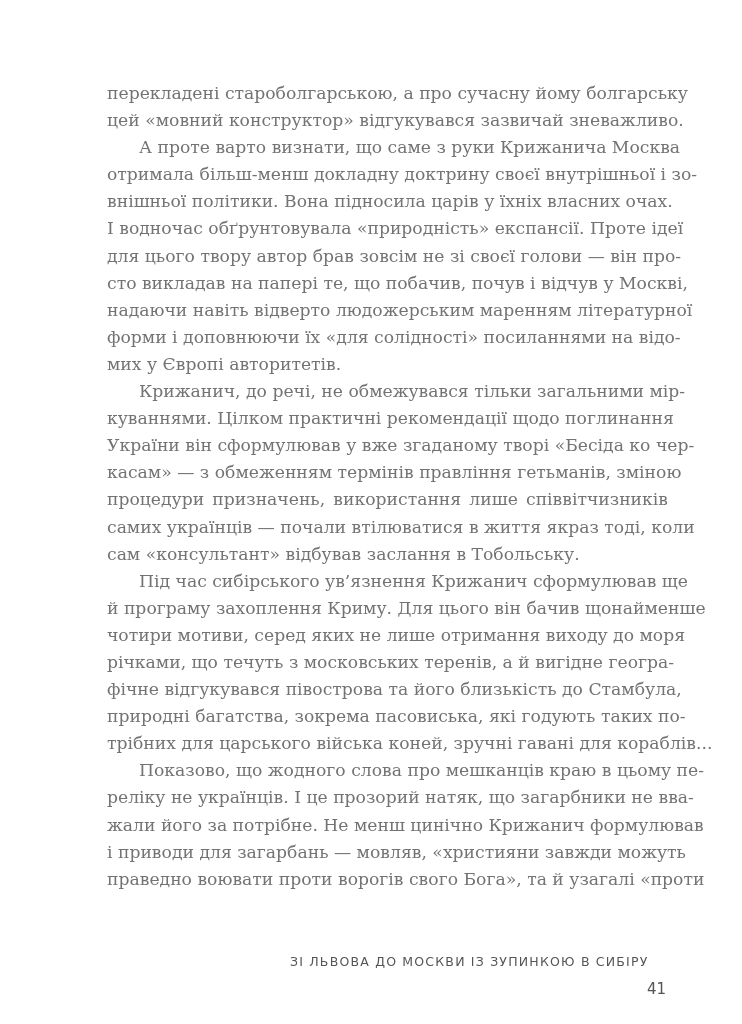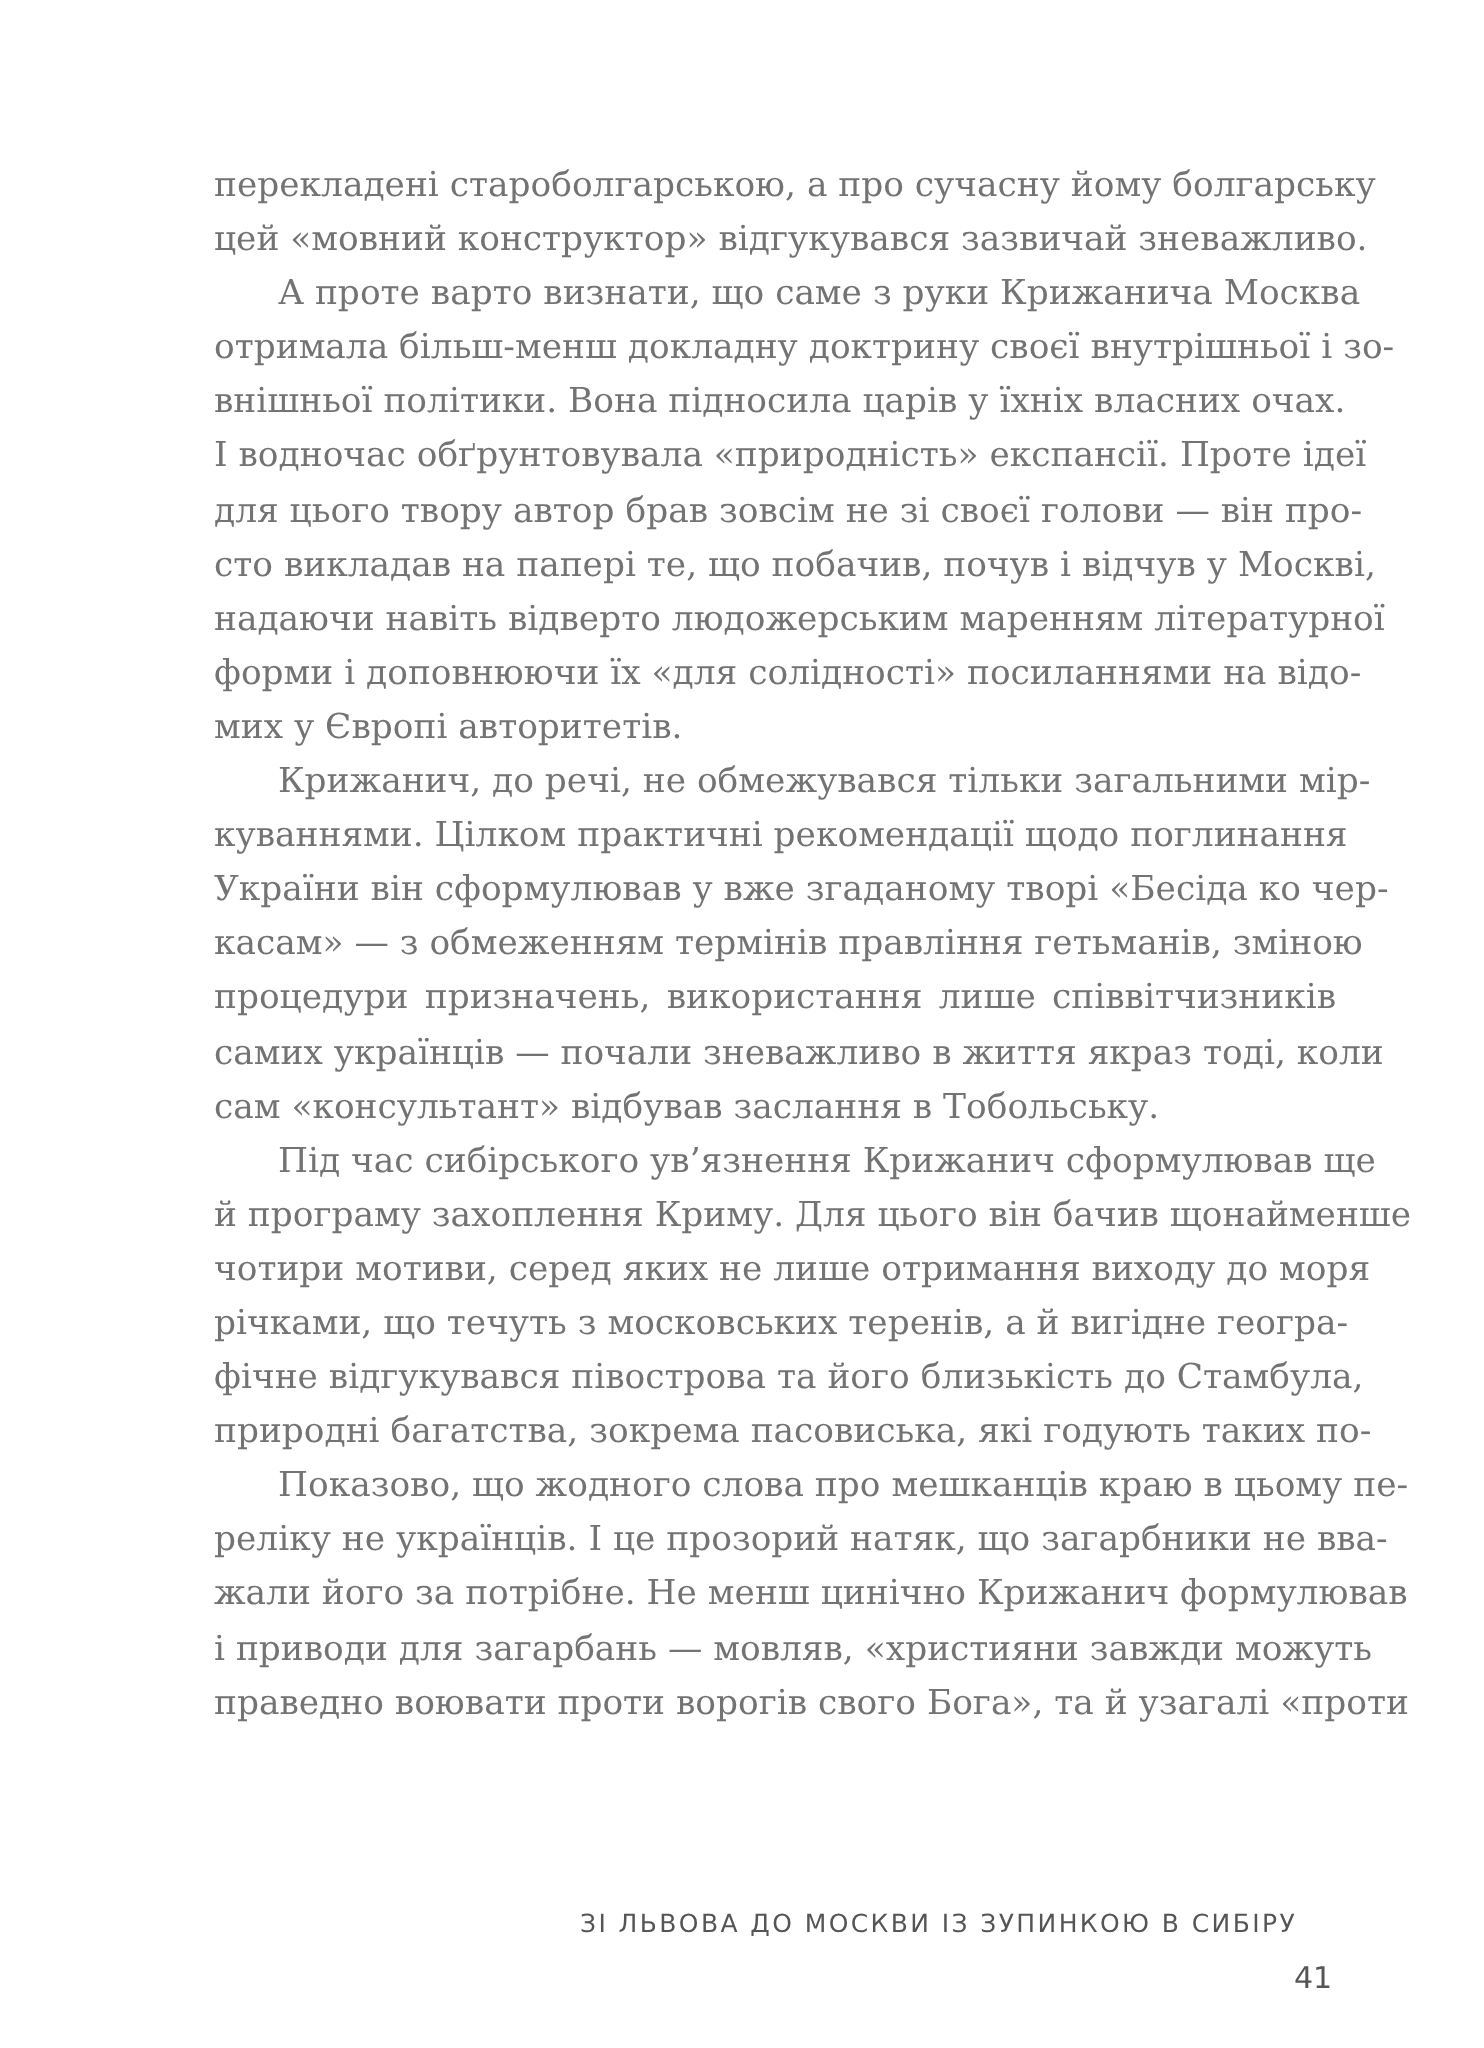--- a/index.html
+++ b/index.html
@@ -39,28 +39,29 @@
     <span class="line">для цього твору автор брав зовсім не зі своєї голови — він про-</span>
     <span class="line">сто викладав на папері те, що побачив, почув і відчув у Москві,</span>
     <span class="line">надаючи навіть відверто людожерським маренням літературної</span>
     <span class="line">форми і доповнюючи їх «для солідності» посиланнями на відо-</span>
     <span class="line last">мих у Європі авторитетів.</span>
     <span class="line indent">Крижанич, до речі, не обмежувався тільки загальними мір-</span>
     <span class="line">куваннями. Цілком практичні рекомендації щодо поглинання</span>
     <span class="line">України він сформулював у вже згаданому творі «Бесіда ко чер-</span>
     <span class="line">касам» — з обмеженням термінів правління гетьманів, зміною</span>
     <span class="line">процедури призначень, використання лише співвітчизників</span>
-    <span class="line">самих українців — почали зневажливо в життя якраз тоді, коли</span>
+    <span class="line">самих українців — почали втілюватися в життя якраз тоді, коли</span>
     <span class="line last">сам «консультант» відбував заслання в Тобольську.</span>
     <span class="line indent">Під час сибірського ув’язнення Крижанич сформулював ще</span>
     <span class="line">й програму захоплення Криму. Для цього він бачив щонайменше</span>
     <span class="line">чотири мотиви, серед яких не лише отримання виходу до моря</span>
     <span class="line">річками, що течуть з московських теренів, а й вигідне геогра-</span>
     <span class="line">фічне відгукувався півострова та його близькість до Стамбула,</span>
     <span class="line">природні багатства, зокрема пасовиська, які годують таких по-</span>
+    <span class="line last">трібних для царського війська коней, зручні гавані для кораблів...</span>
     <span class="line indent">Показово, що жодного слова про мешканців краю в цьому пе-</span>
     <span class="line">реліку не українців. І це прозорий натяк, що загарбники не вва-</span>
     <span class="line">жали його за потрібне. Не менш цинічно Крижанич формулював</span>
     <span class="line">і приводи для загарбань — мовляв, «християни завжди можуть</span>
     <span class="line">праведно воювати проти ворогів свого Бога», та й узагалі «проти</span>
   </div>
 
 <div class="footer">
   <span class="running-title">ЗІ ЛЬВОВА ДО МОСКВИ ІЗ ЗУПИНКОЮ В СИБІРУ</span>
   <span class="page-number">41</span>

